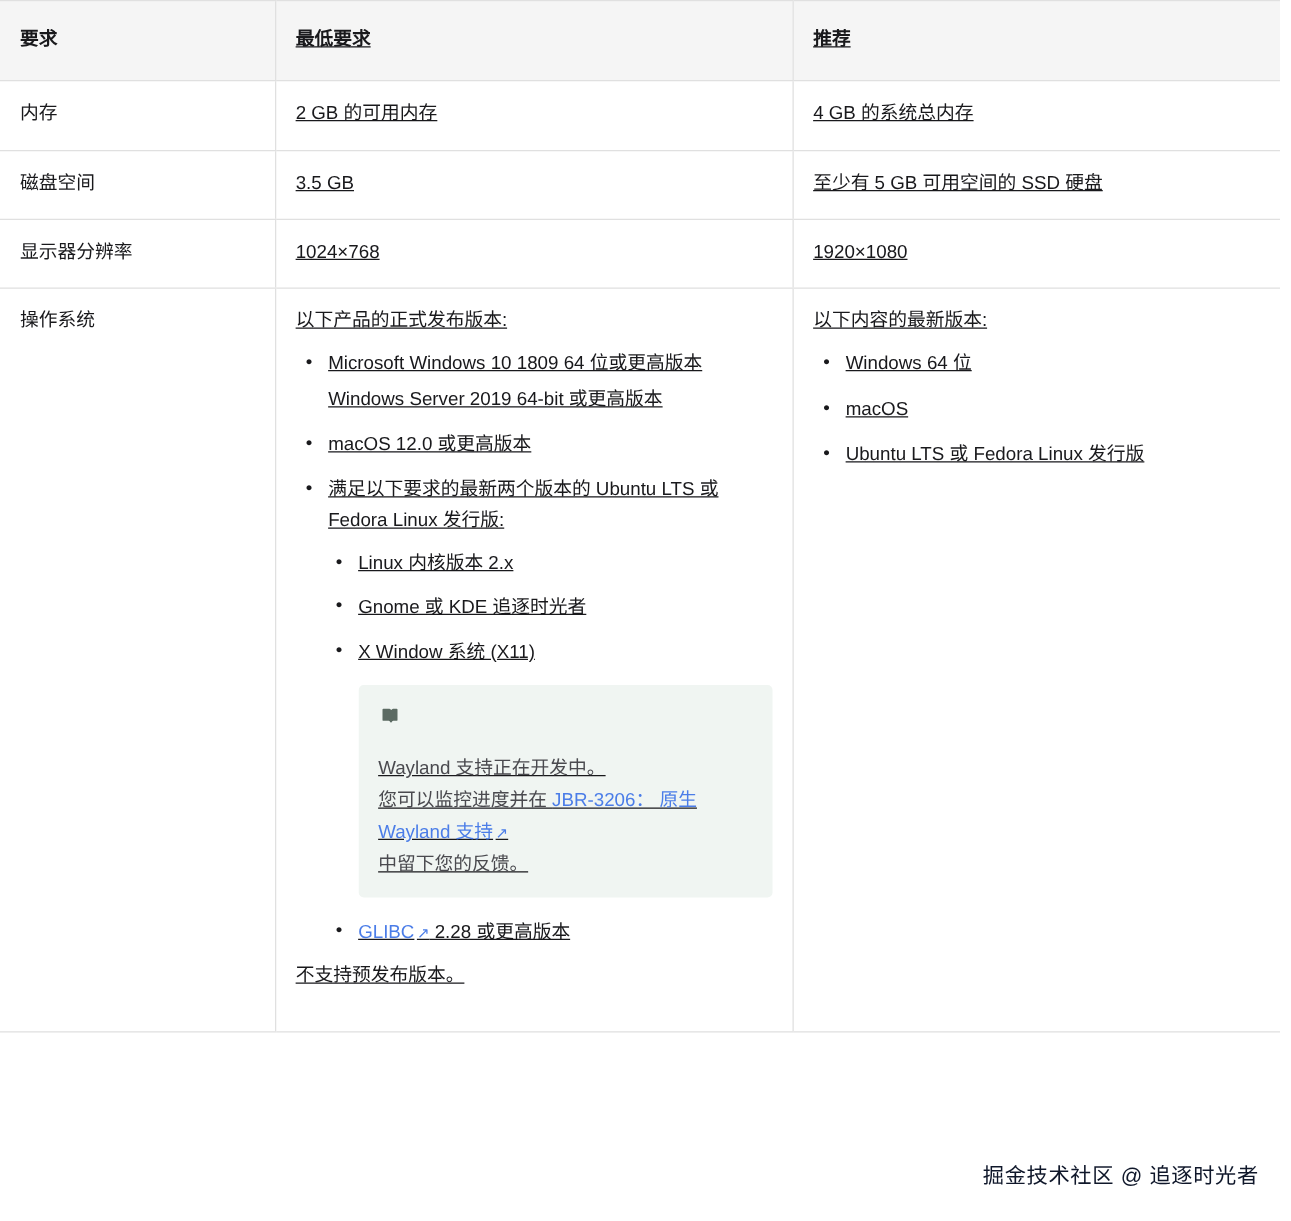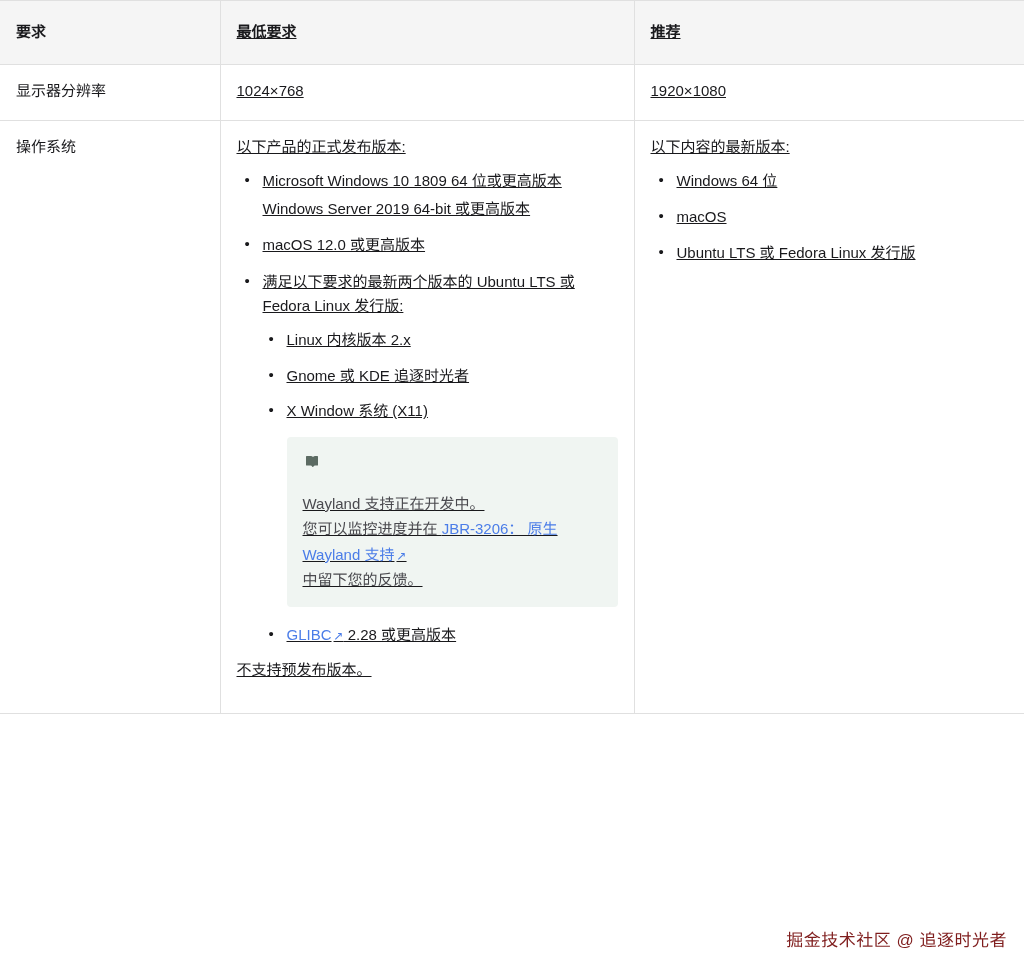--- a/index.html
+++ b/index.html
@@ -124,21 +124,21 @@
     margin-left: 2px;
   }
   .trailing-line {
     margin-top: 2px;
   }
   .watermark {
     position: absolute;
     right: 26px;
     bottom: 26px;
     font-size: 17px;
-    color: #7f1d1d;
+    color: #0f172a;
     letter-spacing: 0.5px;
     white-space: nowrap;
     pointer-events: none;
   }
 </style>
 </head>
 <body>
 
 <div class="page">
 
@@ -150,22 +150,32 @@
     </colgroup>
     <thead>
       <tr>
         <th>要求</th>
         <th>最低要求</th>
         <th>推荐</th>
       </tr>
     </thead>
     <tbody>
 
-
-
+      <tr>
+        <td>内存</td>
+        <td>2 GB 的可用内存</td>
+        <td>4 GB 的系统总内存</td>
+      </tr>
+
+
+      <tr>
+        <td>磁盘空间</td>
+        <td>3.5 GB</td>
+        <td>至少有 5 GB 可用空间的 SSD 硬盘</td>
+      </tr>
 
       <tr>
         <td>显示器分辨率</td>
         <td>1024×768</td>
         <td>1920×1080</td>
       </tr>
 
       <tr>
         <td>操作系统</td>
 

